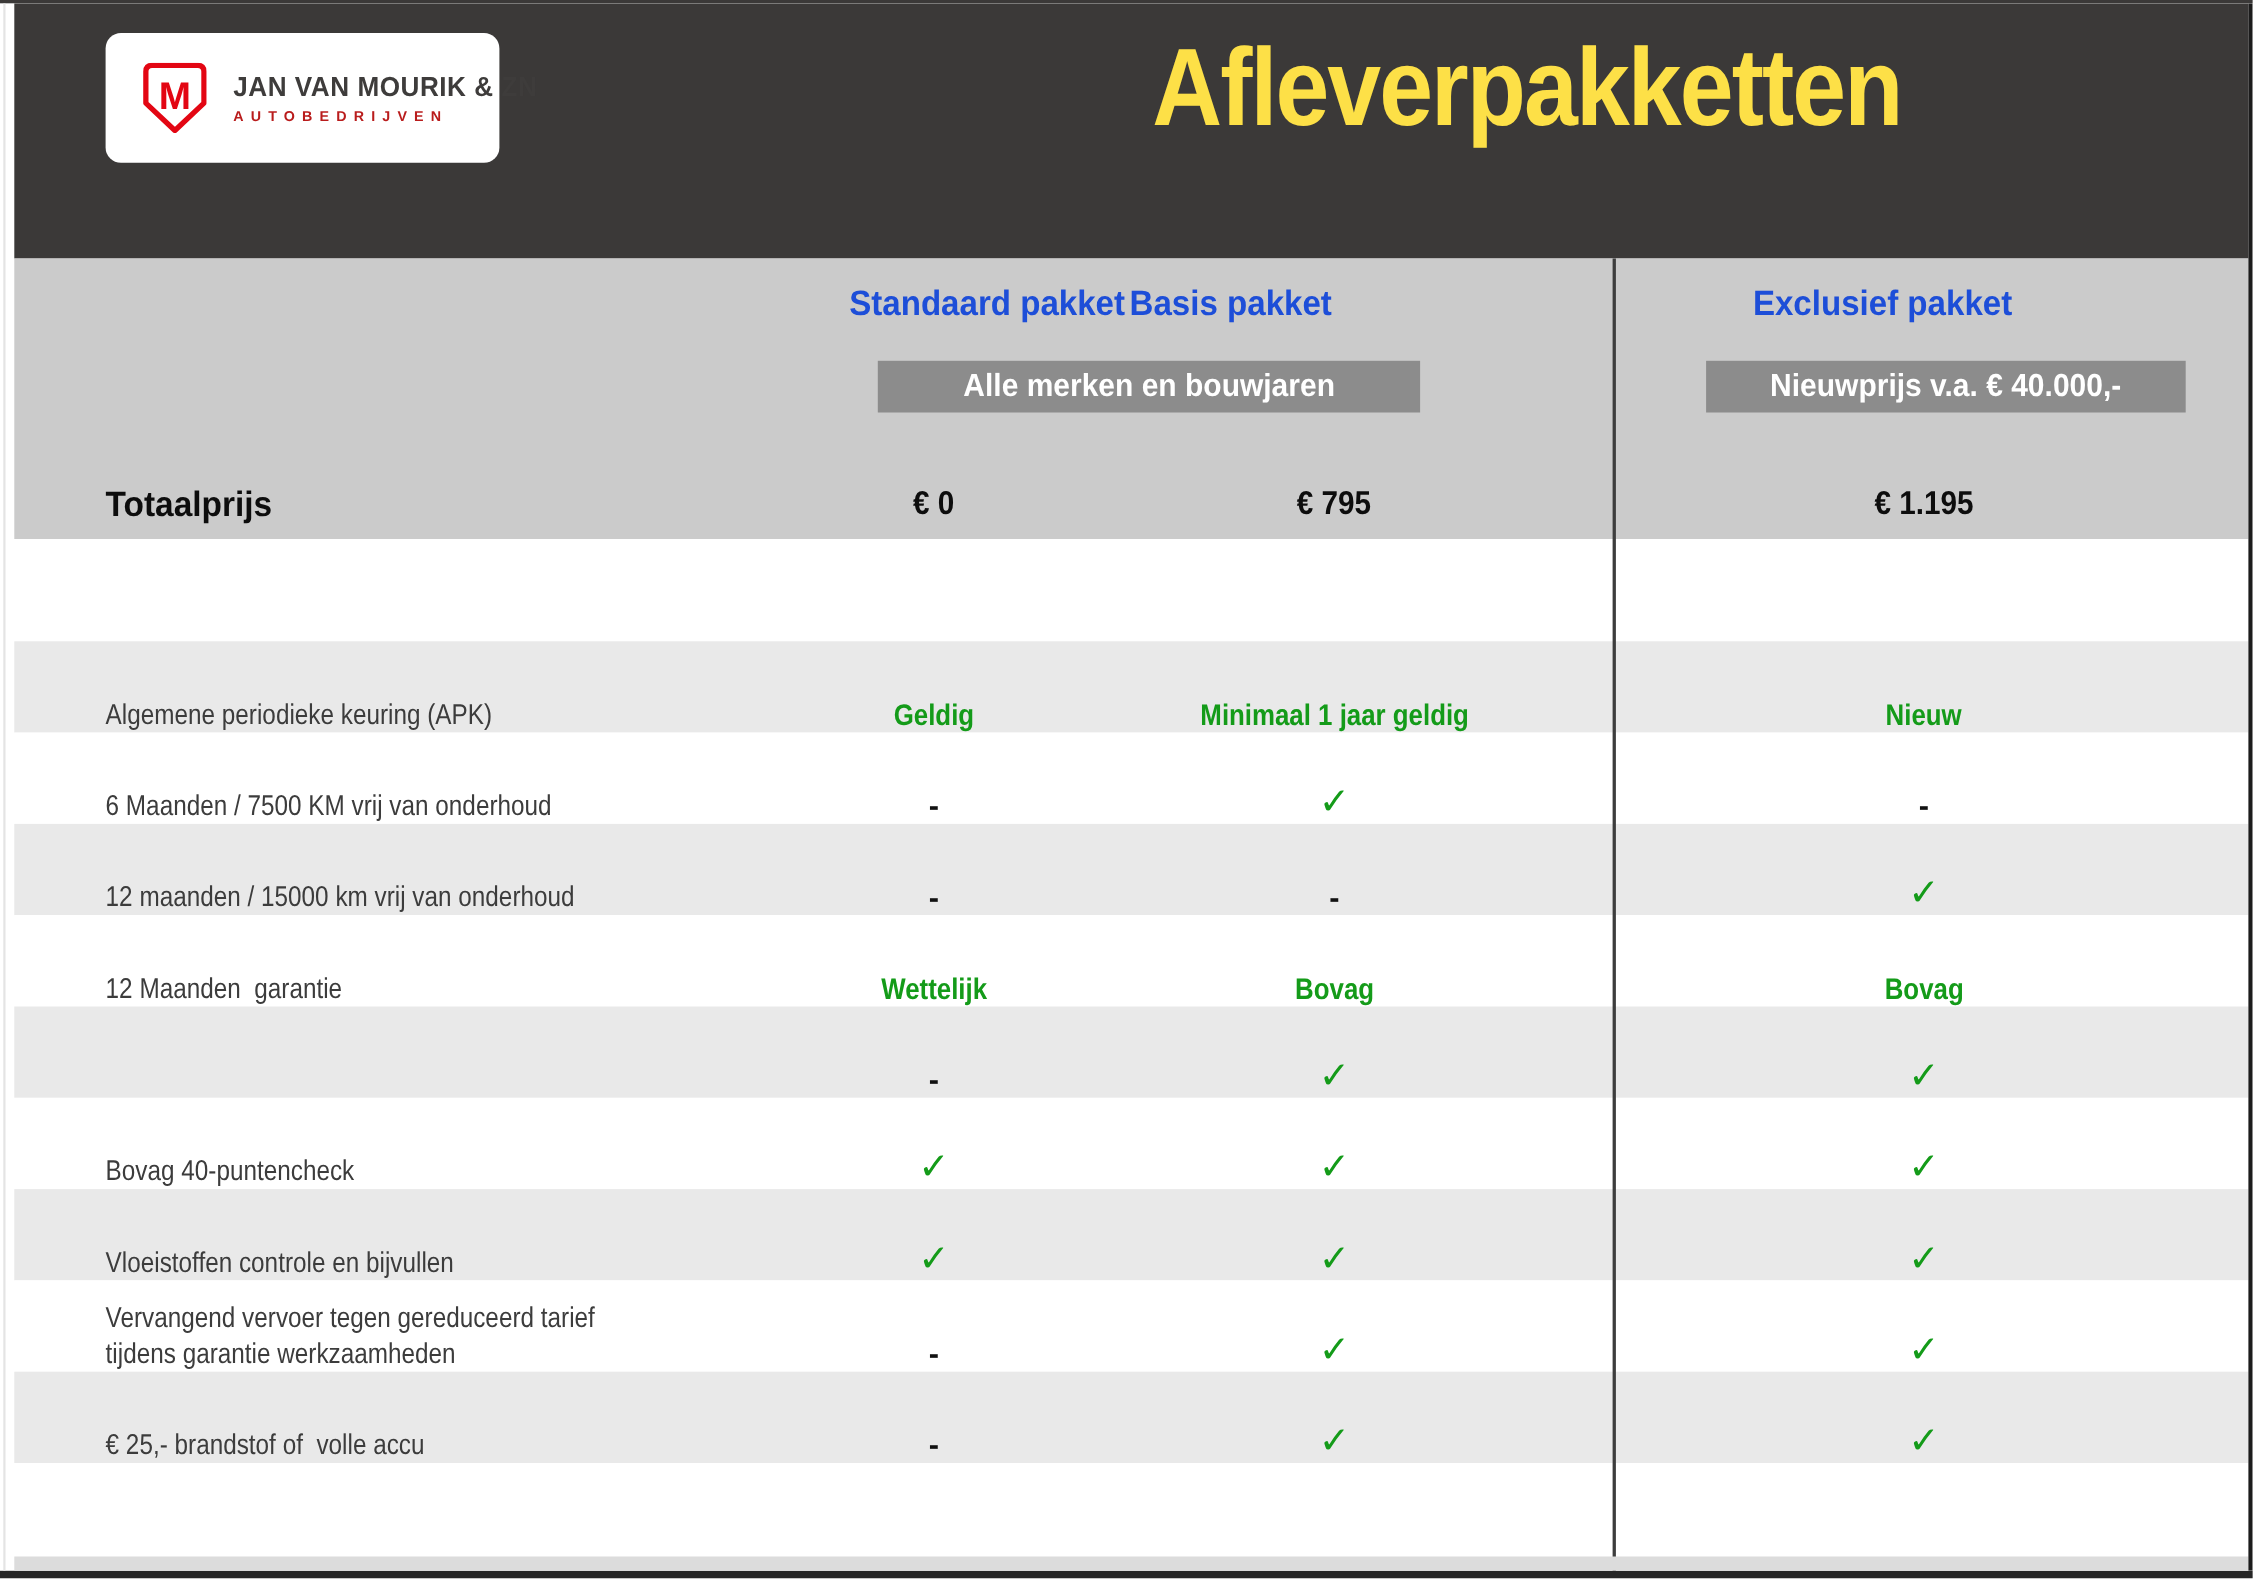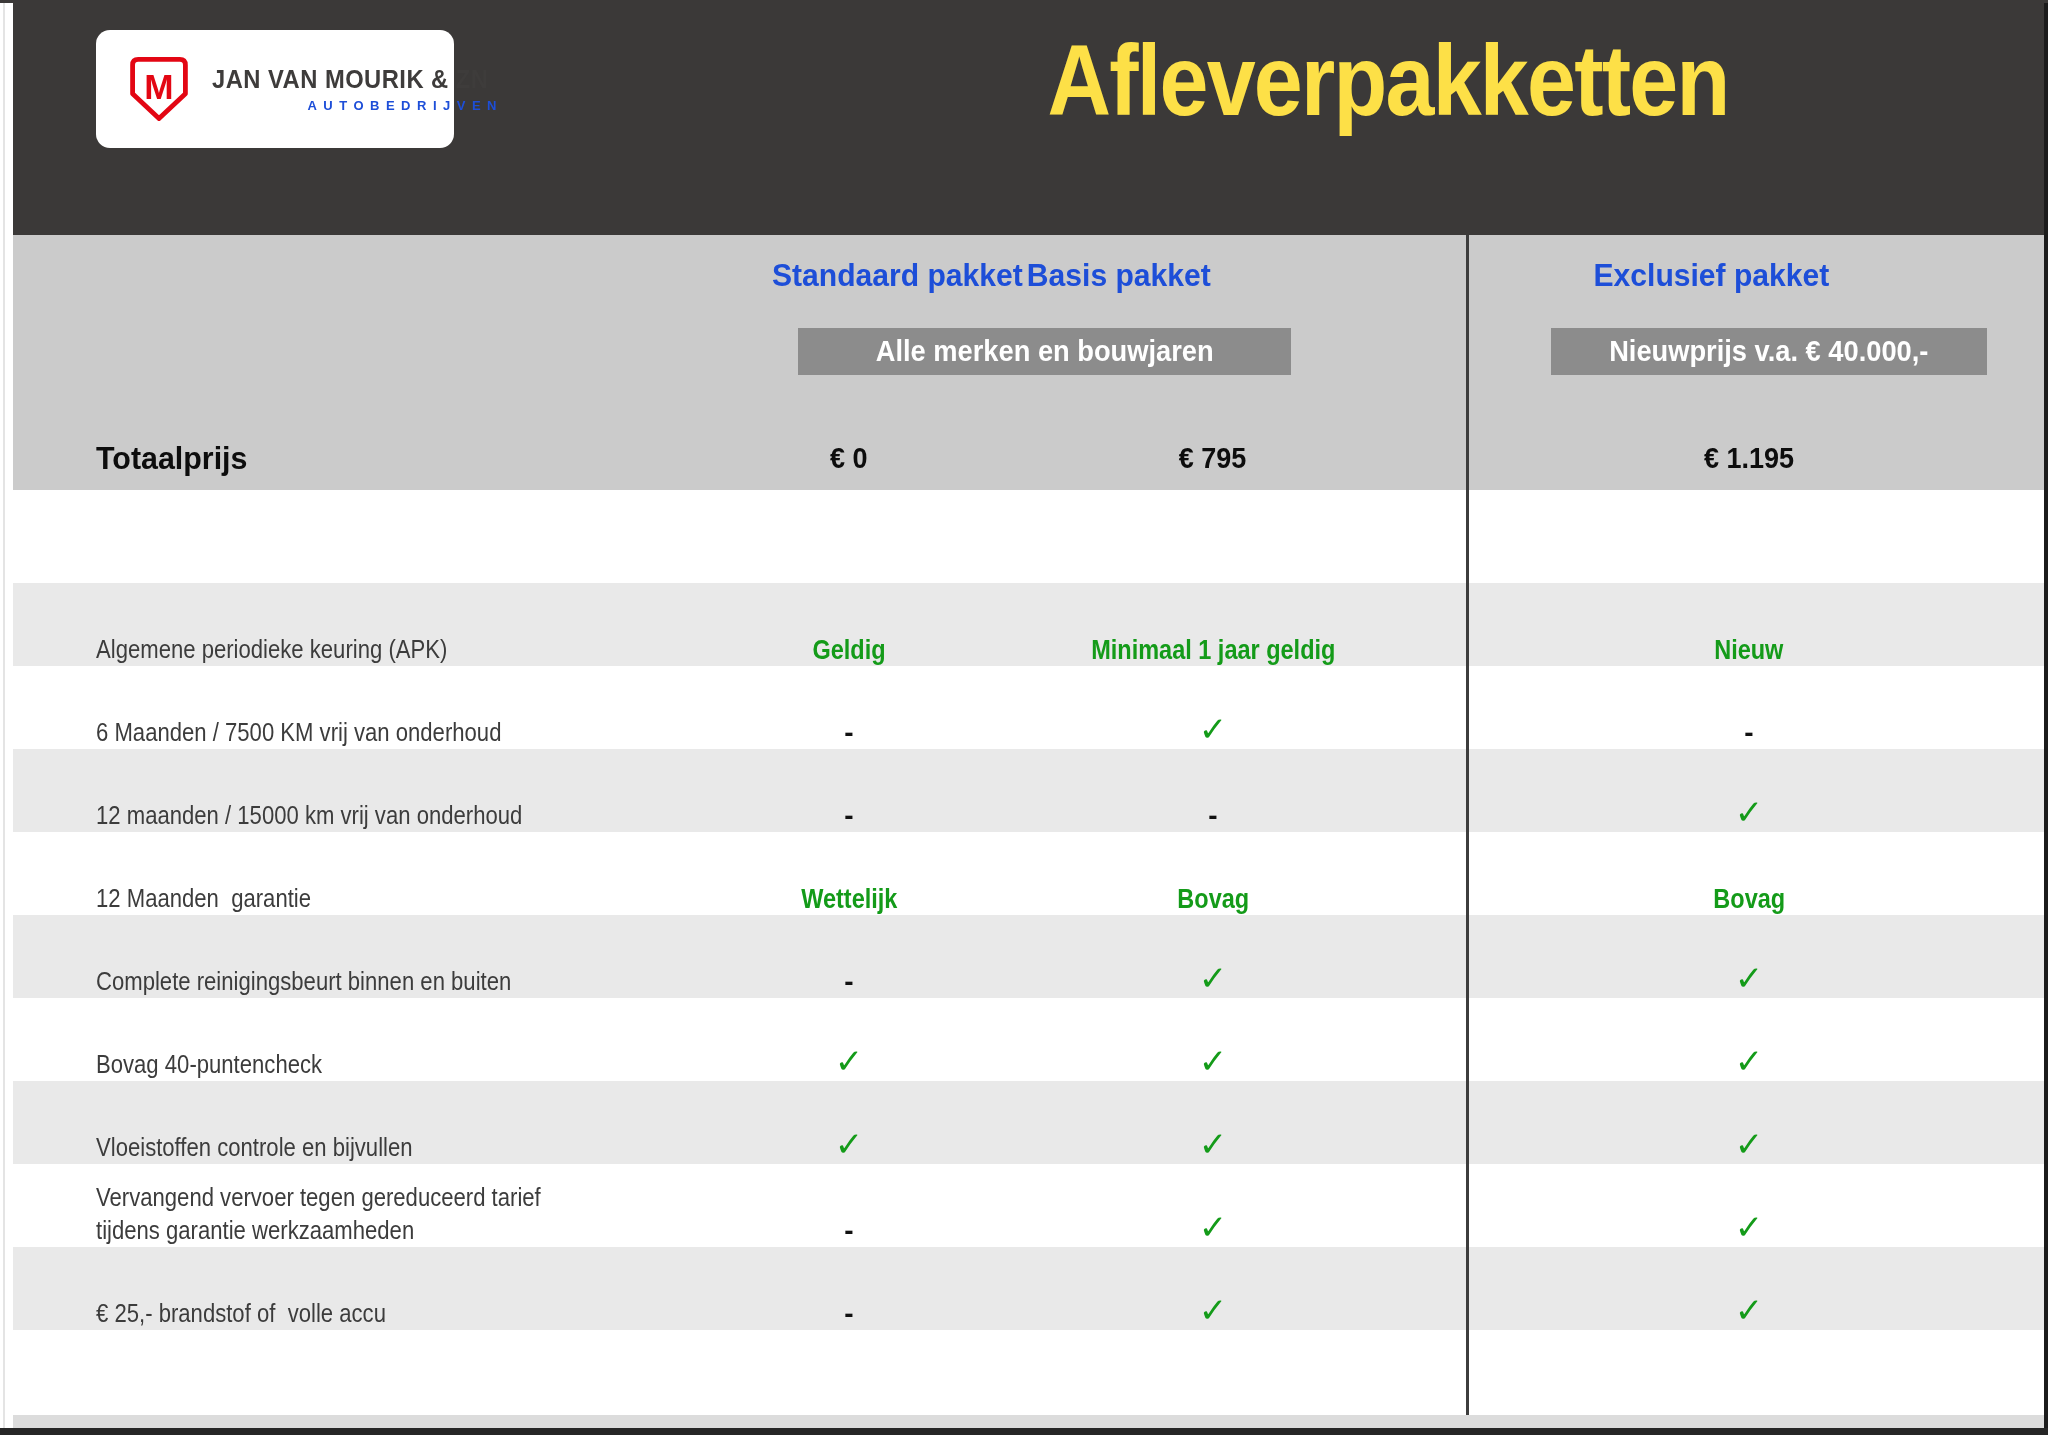--- a/index.html
+++ b/index.html
@@ -22,21 +22,21 @@
   }
   .shield { flex:0 0 auto; }
   .shield path { fill:#fff; stroke:var(--brand-red,#e30613); }
   .shield text { fill:var(--brand-red,#e30613); font-family:"Liberation Sans",sans-serif; font-weight:bold; }
   .brand-text { margin-left:24px; }
   .brand-name {
     font-size:25px; font-weight:bold; color:#3e3c3b; letter-spacing:.5px;
     display:inline-block; transform:scaleX(.95); transform-origin:0 50%; white-space:nowrap;
   }
   .brand-sub {
-    font-size:13px; font-weight:bold; color:#1d4ed8; letter-spacing:6.5px; margin-top:4px; white-space:nowrap;text-align:right;
+    font-size:13px; font-weight:bold; color:#b91c1c; letter-spacing:6.5px; margin-top:4px; white-space:nowrap;
   }
   .title {
     position:absolute; left:988px; top:22px; width:700px; margin:0; text-align:center;
     font-size:100px; line-height:1.1; font-weight:bold; color:#fde047; letter-spacing:-2px;
   }
   .title .tx { display:inline-block; transform:scaleX(.88); transform-origin:50% 50%; white-space:nowrap; }
 
   
   .band { position:absolute; left:13px; top:232px; width:2031px; height:255px; background:var(--band-bg,#cbcbcb); }
   .col-head {
@@ -180,23 +180,20 @@
           <span class="tx">Wettelijk</span>
         </div>
         <div class="cell val c1 green">
           <span class="tx">Bovag</span>
         </div>
         <div class="cell val c2 green">
           <span class="tx">Bovag</span>
         </div>
       </div>
       <div class="row alt">
-        <div class="cell lab">
-          <span class="tx">Complete reinigingsbeurt binnen en buiten</span>
-        </div>
         <div class="cell val c0 dash">
           <span class="tx">-</span>
         </div>
         <div class="cell val c1 check">
           <span class="tx">✓</span>
         </div>
         <div class="cell val c2 check">
           <span class="tx">✓</span>
         </div>
       </div>

